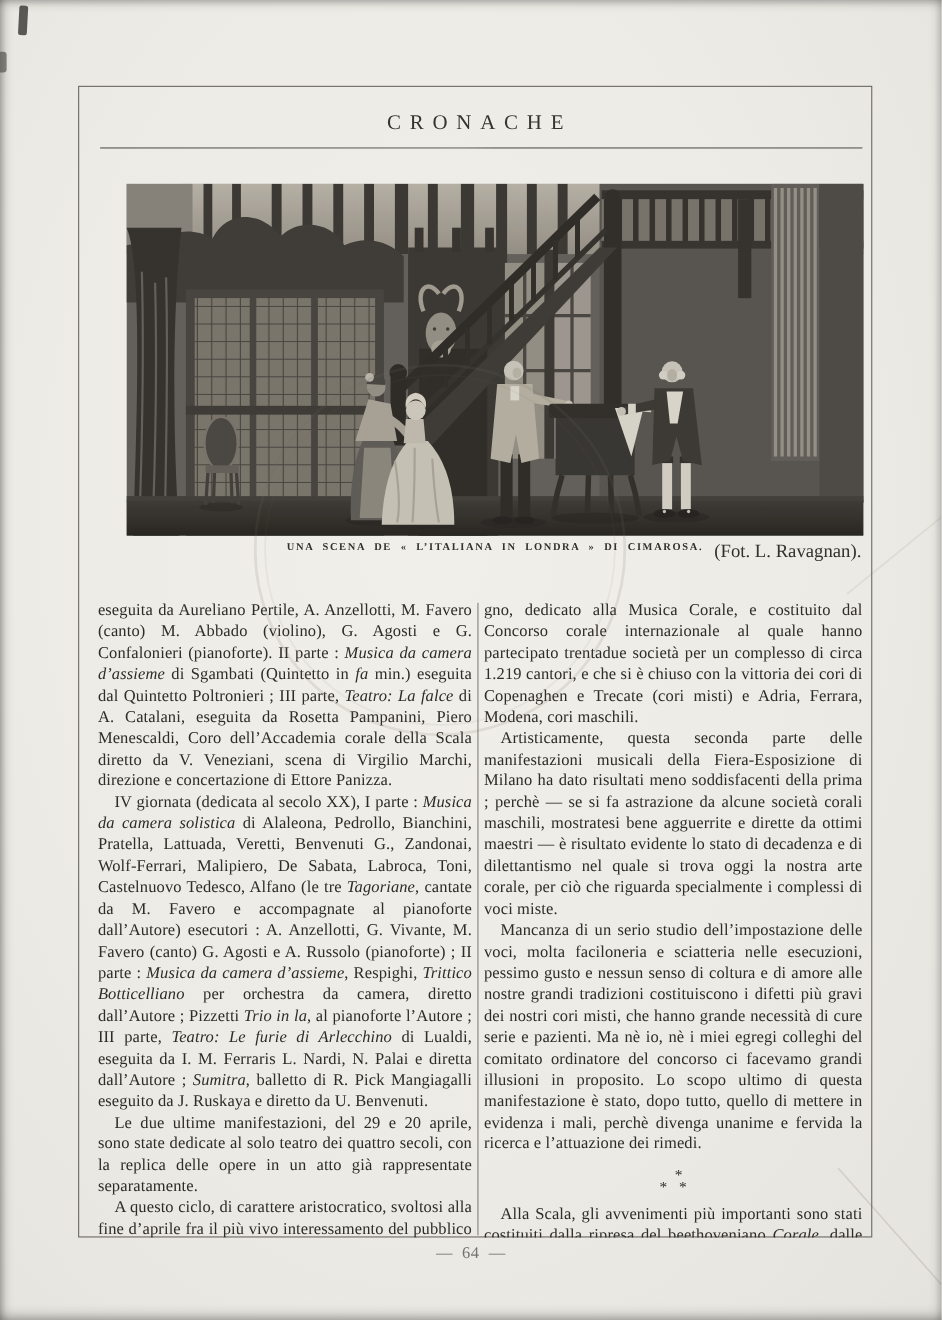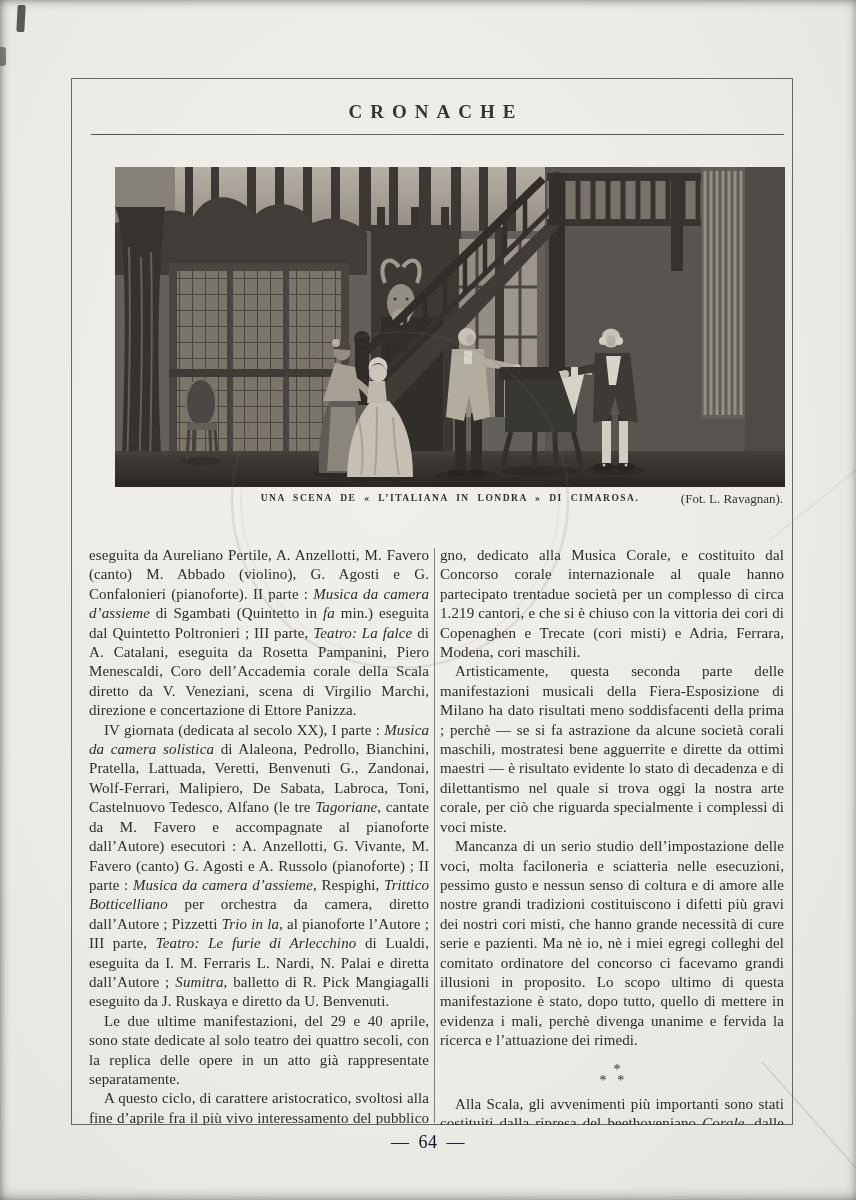--- a/index.html
+++ b/index.html
@@ -14,42 +14,42 @@
                inset 0 7px 10px -6px rgba(60,60,58,.45),
                inset -7px 0 10px -6px rgba(60,60,58,.35),
                inset 0 -9px 12px -7px rgba(60,60,58,.45);}
   .mark1{position:absolute;left:17px;top:5px;width:8px;height:27px;background:#3f3e3b;
     transform:rotate(3deg);border-radius:2px;opacity:.85;}
   .mark2{position:absolute;left:0;top:47px;width:6px;height:19px;background:#55544f;
     border-radius:0 3px 3px 0;opacity:.7;}
   .frame{position:absolute;left:71px;top:78px;width:720px;height:1045px;
     border:1px solid #6b6862;}
   .page-title{position:absolute;left:0;right:0;top:22px;margin:0;text-align:center;
-    font-size:19px;font-weight:bold;letter-spacing:8px;margin-right:-8px;color:#36342f;}
+    font-size:19px;font-weight:normal;letter-spacing:8px;margin-right:-8px;color:#36342f;}
   .header-rule{position:absolute;left:19px;top:55px;width:693px;height:1px;
     background:linear-gradient(90deg,#55534e 0%,#6b6963 48%,#55534e 52%,#5a5853 100%);}
   figure.photo{position:absolute;left:43px;top:88px;width:670px;height:320px;margin:0;}
   .caption-row{position:absolute;left:43px;top:414px;width:670px;height:16px;}
   .caption{position:absolute;left:0;right:0;text-align:center;
     font-size:9.5px;font-weight:bold;letter-spacing:1.5px;word-spacing:4px;color:#33312c;}
-  .credit{position:absolute;right:2px;top:-2px;font-size:13px;color:#33312c;}
+  .credit{position:absolute;right:2px;top:-2px;font-size:17px;color:#33312c;}
   .columns{position:absolute;left:17px;top:467px;width:695px;height:579px;
     display:flex;overflow:hidden;}
   .col{font-size:15px;line-height:19.4px;text-align:justify;color:#2e2c27;
     letter-spacing:.1px;}
   .col-left{width:340px;}
   .col-right{width:344px;}
   .divider{width:1px;background:#84817a;margin:2px 5px 0 5px;height:575px;align-self:flex-start;}
   .col p{margin:0;}
   .col p.indent{text-indent:15px;}
   .asterism{text-align:center;margin:13px 0 9px 0;font-size:14px;line-height:11px;color:#2e2c27;}
   .asterism .ast-top{display:block;transform:translateX(5px);}
   .asterism .ast-bottom{display:block;word-spacing:7px;}
   .pagenum{position:absolute;left:0;right:0;top:1132px;text-align:center;
-    font-size:18px;letter-spacing:.5px;word-spacing:4px;color:#0f172a;}
+    font-size:15px;letter-spacing:.5px;word-spacing:4px;color:#737373;}
   .watermark{position:absolute;inset:0;pointer-events:none;}
 </style>
 </head>
 <body>
 
 <div class="scan">
   <div class="mark1"></div>
   <div class="mark2"></div>
 
   <div class="frame">
@@ -246,21 +246,21 @@
 
     <div class="caption-row">
       <span class="caption">UNA SCENA DE « L’ITALIANA IN LONDRA » DI CIMAROSA.</span>
       <span class="credit">(Fot. L. Ravagnan).</span>
     </div>
 
     <div class="columns">
       <div class="col col-left">
         <p>eseguita da Aureliano Pertile, A. Anzellotti, M. Favero (canto) M. Abbado (violino), G. Agosti e G. Confalonieri (pianoforte). II parte : <i>Musica da camera d’assieme</i> di Sgambati (Quintetto in <i>fa</i> min.) eseguita dal Quintetto Poltronieri ; III parte, <i>Teatro: La falce</i> di A. Catalani, eseguita da Rosetta Pampanini, Piero Menescaldi, Coro dell’Accademia corale della Scala diretto da V. Veneziani, scena di Virgilio Marchi, direzione e concertazione di Ettore Panizza.</p>
         <p class="indent">IV giornata (dedicata al secolo XX), I parte : <i>Musica da camera solistica</i> di Alaleona, Pedrollo, Bianchini, Pratella, Lattuada, Veretti, Benvenuti G., Zandonai, Wolf-Ferrari, Malipiero, De Sabata, Labroca, Toni, Castelnuovo Tedesco, Alfano (le tre <i>Tagoriane</i>, cantate da M. Favero e accompagnate al pianoforte dall’Autore) esecutori : A. Anzellotti, G. Vivante, M. Favero (canto) G. Agosti e A. Russolo (pianoforte) ; II parte : <i>Musica da camera d’assieme</i>, Respighi, <i>Trittico Botticelliano</i> per orchestra da camera, diretto dall’Autore ; Pizzetti <i>Trio in la</i>, al pianoforte l’Autore ; III parte, <i>Teatro: Le furie di Arlecchino</i> di Lualdi, eseguita da I. M. Ferraris L. Nardi, N. Palai e diretta dall’Autore ; <i>Sumitra</i>, balletto di R. Pick Mangiagalli eseguito da J. Ruskaya e diretto da U. Benvenuti.</p>
-        <p class="indent">Le due ultime manifestazioni, del 29 e 40 aprile, sono state dedicate al solo teatro dei quattro secoli, con la replica delle opere in un atto già rappresentate separatamente.</p>
+        <p class="indent">Le due ultime manifestazioni, del 29 e 20 aprile, sono state dedicate al solo teatro dei quattro secoli, con la replica delle opere in un atto già rappresentate separatamente.</p>
         <p class="indent">A questo ciclo, di carattere aristocratico, svoltosi alla fine d’aprile fra il più vivo interessamento del pubblico e della stampa, ha fatto riscontro l’altro, svoltosi nella seconda settimana di giu-</p>
       </div>
       <div class="divider"></div>
       <div class="col col-right">
         <p>gno, dedicato alla Musica Corale, e costituito dal Concorso corale internazionale al quale hanno partecipato trentadue società per un complesso di circa 1.219 cantori, e che si è chiuso con la vittoria dei cori di Copenaghen e Trecate (cori misti) e Adria, Ferrara, Modena, cori maschili.</p>
         <p class="indent">Artisticamente, questa seconda parte delle manifestazioni musicali della Fiera-Esposizione di Milano ha dato risultati meno soddisfacenti della prima ; perchè — se si fa astrazione da alcune società corali maschili, mostratesi bene agguerrite e dirette da ottimi maestri — è risultato evidente lo stato di decadenza e di dilettantismo nel quale si trova oggi la nostra arte corale, per ciò che riguarda specialmente i complessi di voci miste.</p>
         <p class="indent">Mancanza di un serio studio dell’impostazione delle voci, molta faciloneria e sciatteria nelle esecuzioni, pessimo gusto e nessun senso di coltura e di amore alle nostre grandi tradizioni costituiscono i difetti più gravi dei nostri cori misti, che hanno grande necessità di cure serie e pazienti. Ma nè io, nè i miei egregi colleghi del comitato ordinatore del concorso ci facevamo grandi illusioni in proposito. Lo scopo ultimo di questa manifestazione è stato, dopo tutto, quello di mettere in evidenza i mali, perchè divenga unanime e fervida la ricerca e l’attuazione dei rimedi.</p>
         <div class="asterism">
           <span class="ast-top">*</span>
           <span class="ast-bottom">* *</span>

